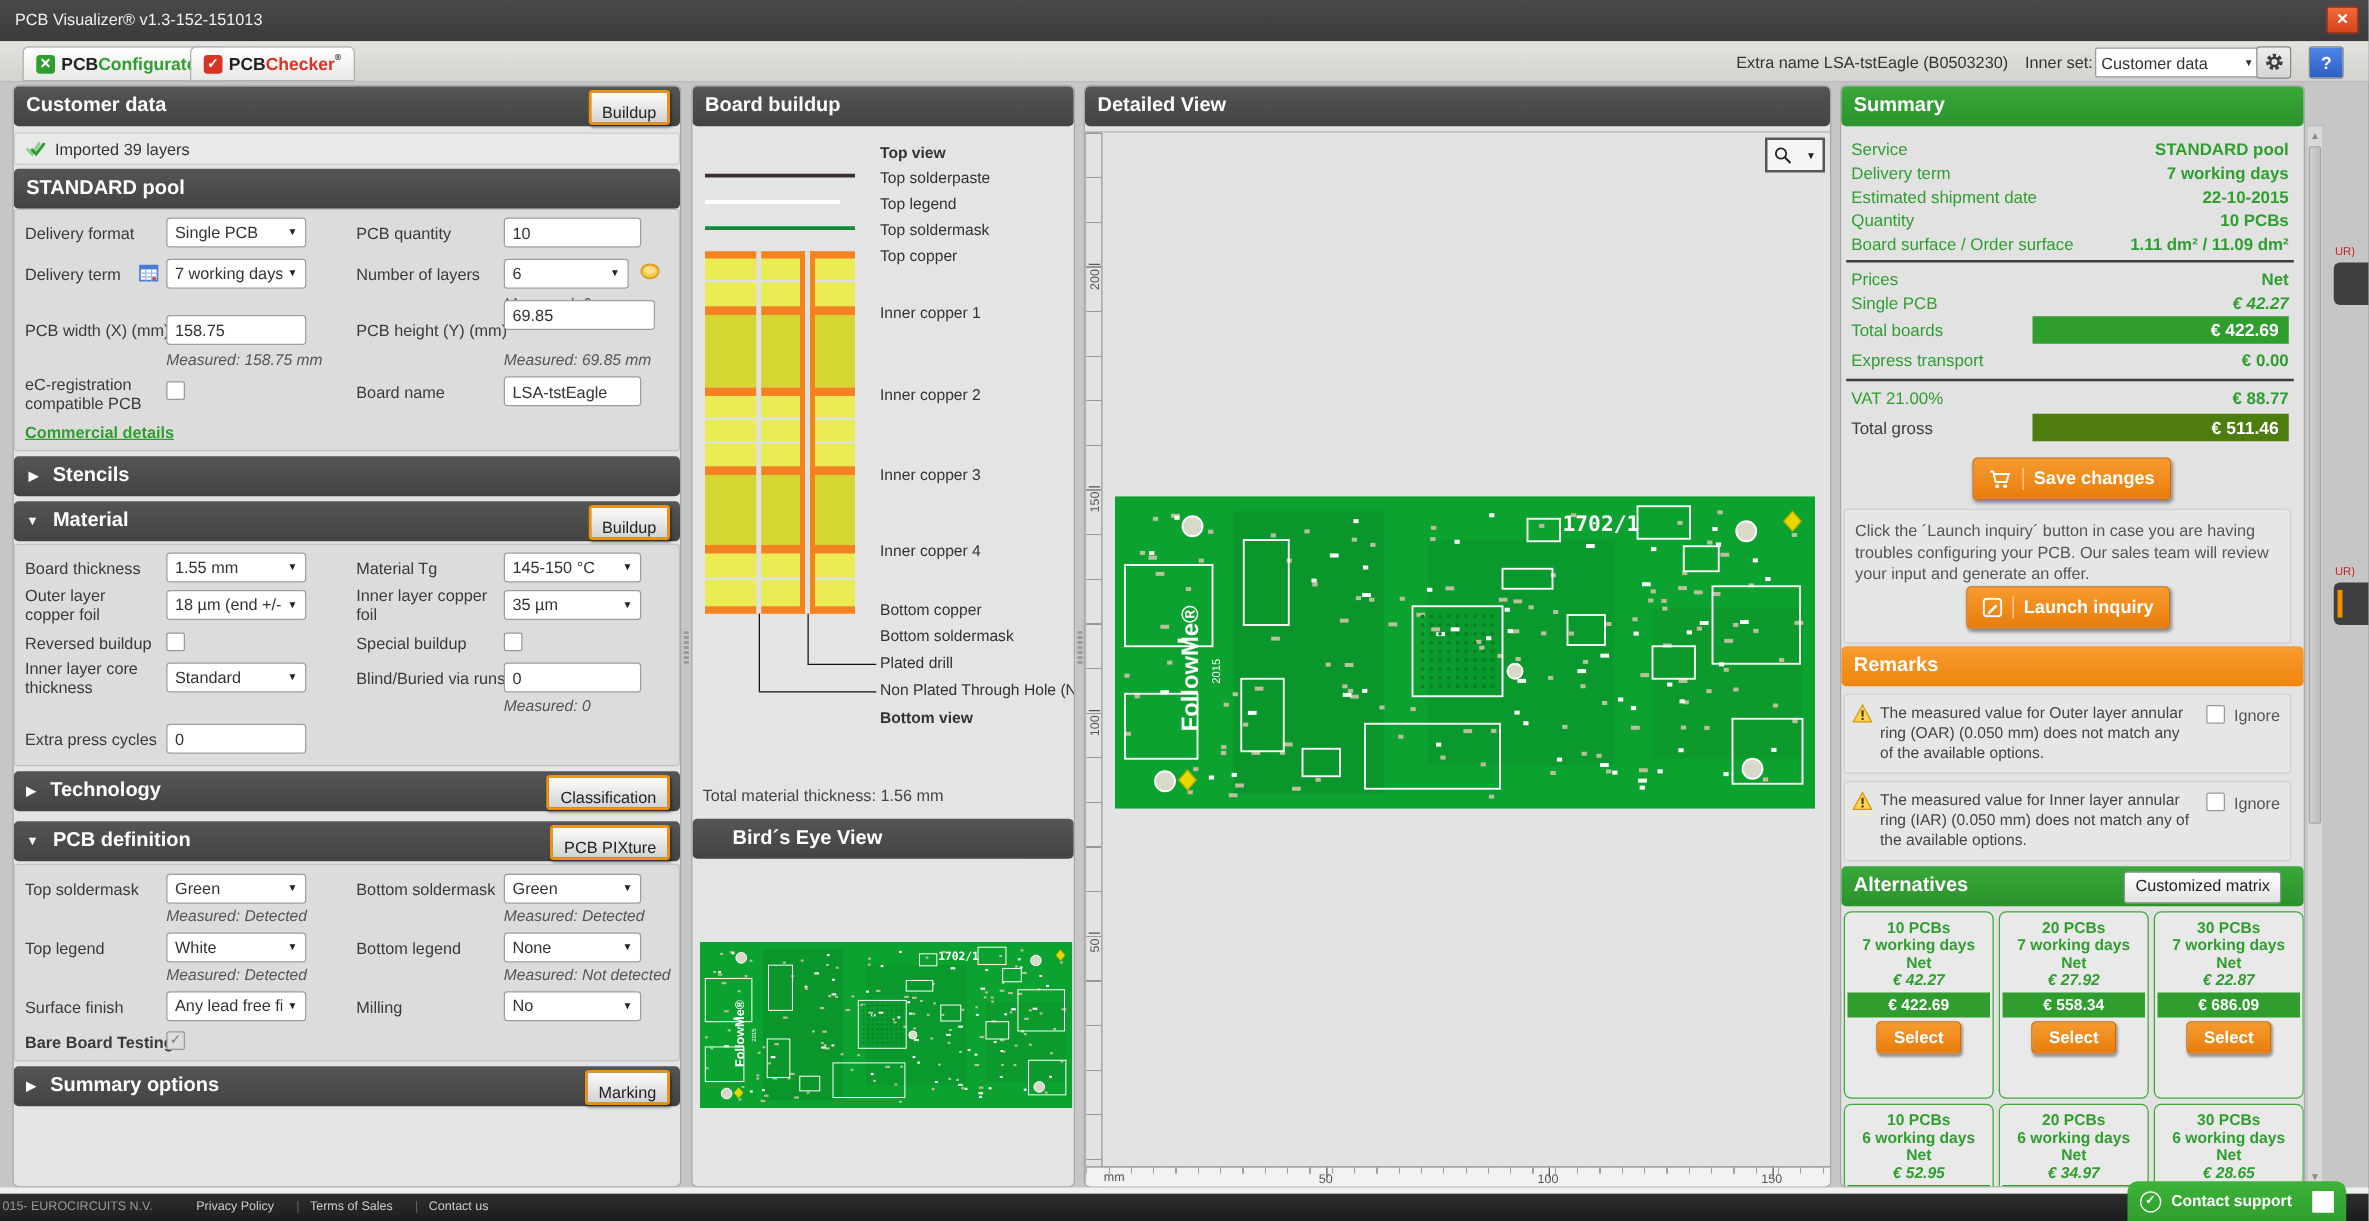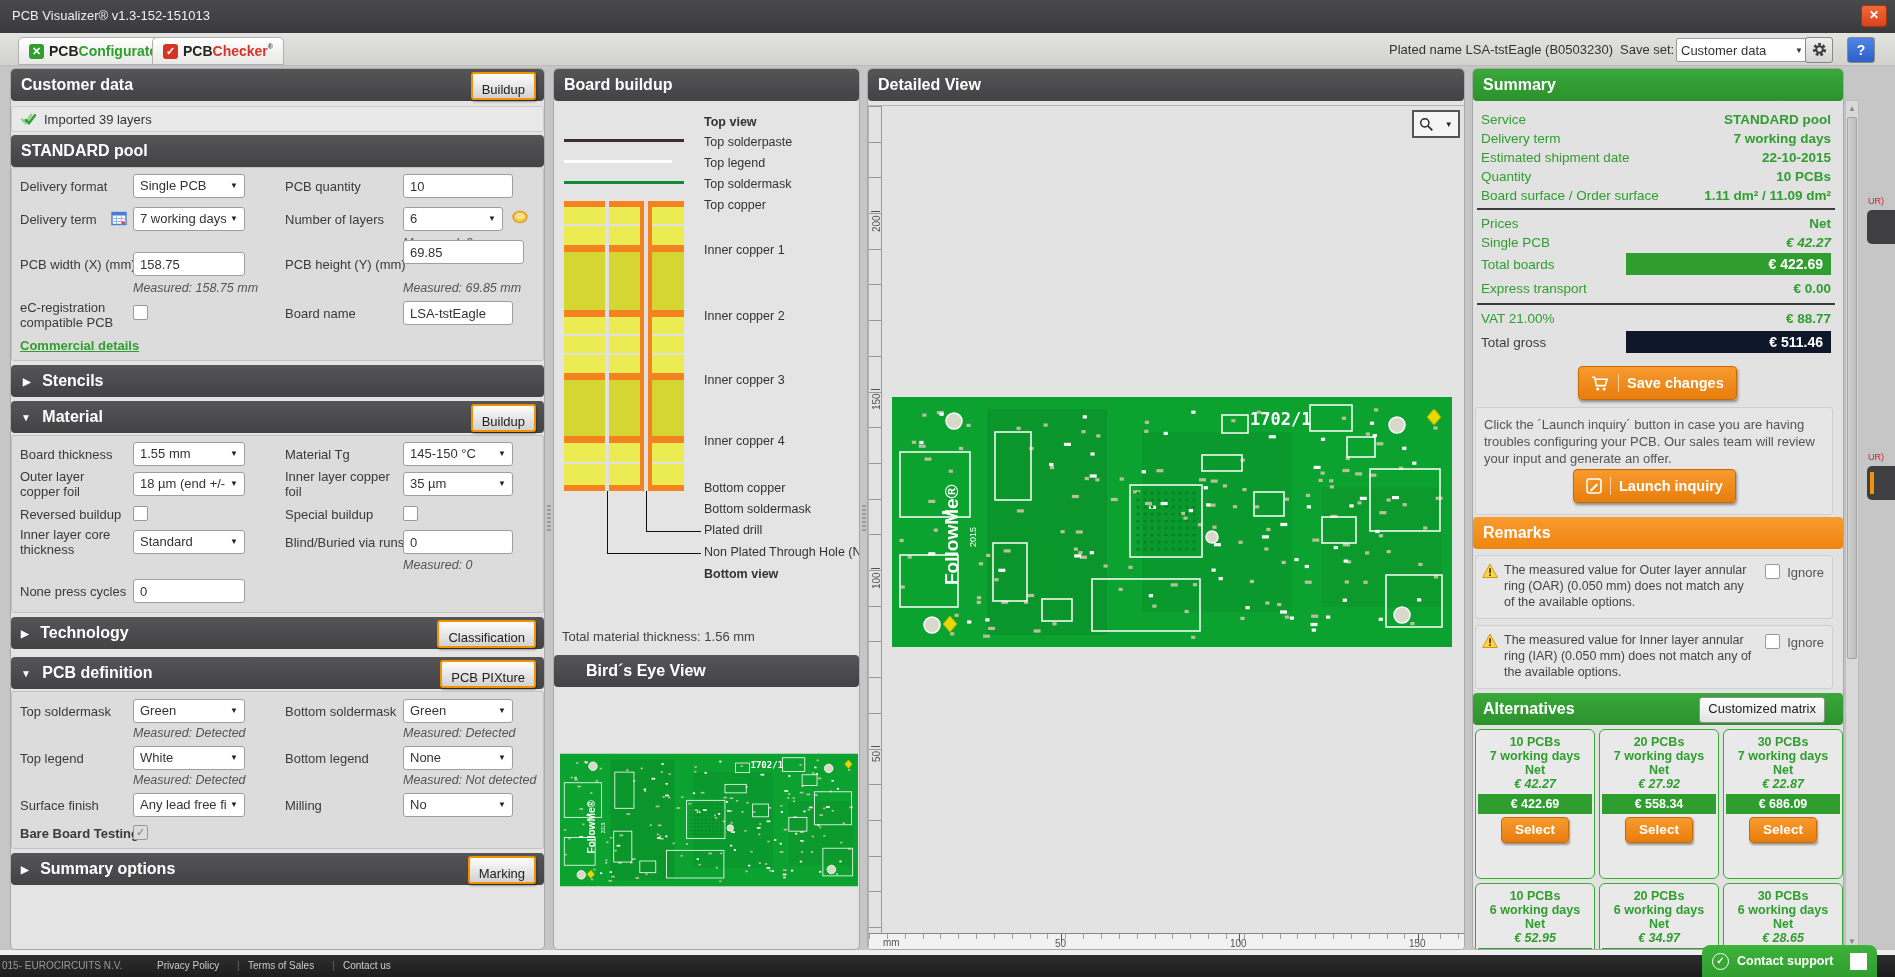--- a/index.html
+++ b/index.html
@@ -464,22 +464,22 @@
 
   <div class="toolbar">
     <div class="tab" style="left:18px;">
       <span class="tabicon" style="background:#2f9e2f;">✕</span>
       <span><span style="color:#222;">PCB</span><span style="color:#2f9e2f;">Configurator</span><span class="sup">®</span></span>
     </div>
     <div class="tab" style="left:152px;">
       <span class="tabicon" style="background:#d63425;">✓</span>
       <span><span style="color:#222;">PCB</span><span style="color:#d63425;">Checker</span><span class="sup">®</span></span>
     </div>
-    <span class="tb-text" style="left:1389px;">Plated name LSA-tstEagle (B0503230)</span>
-    <span class="tb-text" style="left:1620px;">Save set:</span>
+    <span class="tb-text" style="left:1389px;">Extra name LSA-tstEagle (B0503230)</span>
+    <span class="tb-text" style="left:1620px;">Inner set:</span>
     <div class="tb-select" style="left:1676px;width:122px;">
       <span class="val">Customer data</span>
       <span class="arr">▼</span>
     </div>
     <div class="sqbtn" style="left:1805px;">
       <svg width="17" height="17" style="margin-top:3px;">
           <use href="#icon-gear"></use>
         </svg>
     </div>
     <div class="sqbtn helpbtn" style="left:1847px;">?</div>
@@ -593,21 +593,21 @@
 
       <span class="flabel" style="left:8px;top:91px;width:105px;">Inner layer core thickness</span>
       <div class="select" style="left:121px;top:94px;width:112px;">
         <span class="val">Standard</span>
           <span class="arr">▼</span>
       </div>
       <span class="flabel" style="left:273px;top:99px;width:120px;">Blind/Buried via runs</span>
       <div class="input" style="left:391px;top:94px;width:110px;">0</div>
       <span class="measured" style="left:391px;top:122px;">Measured: 0</span>
 
-      <span class="flabel" style="left:8px;top:148px;">None press cycles</span>
+      <span class="flabel" style="left:8px;top:148px;">Extra press cycles</span>
       <div class="input" style="left:121px;top:143px;width:112px;">0</div>
     </div>
 
     <div class="hdr" style="top:548px;">
       <span class="tri">▶</span>
       <span>Technology</span>
       <div class="wandbtn" style="right:8px;">
         <svg width="15" height="15">
             <use href="#icon-wand"></use>
           </svg>
@@ -830,21 +830,21 @@
         <span class="v">€ 0.00</span>
       </div>
     <div class="sep" style="top:234px;"></div>
     <div class="srow" style="top:242px;">
       <span>VAT 21.00%</span>
         <span class="v">€ 88.77</span>
       </div>
     <div class="srow" style="top:266px;color:#3c3c3c;">
       <span>Total gross</span>
       </div>
-    <div class="sbar" style="top:262px;background:#0f172a;">€ 511.46</div>
+    <div class="sbar" style="top:262px;background:#4d7c0f;">€ 511.46</div>
 
     <div class="bigbtn" style="left:105px;top:297px;">
       <svg width="19" height="17">
           <use href="#icon-cart"></use>
         </svg>
       <span class="div"></span>
       <span>Save changes</span>
     </div>
 
     <div style="position:absolute;left:2px;top:338px;right:10px;height:106px;background:#e6e6e6;border:1px solid #cfcfcf;border-radius:3px;">

